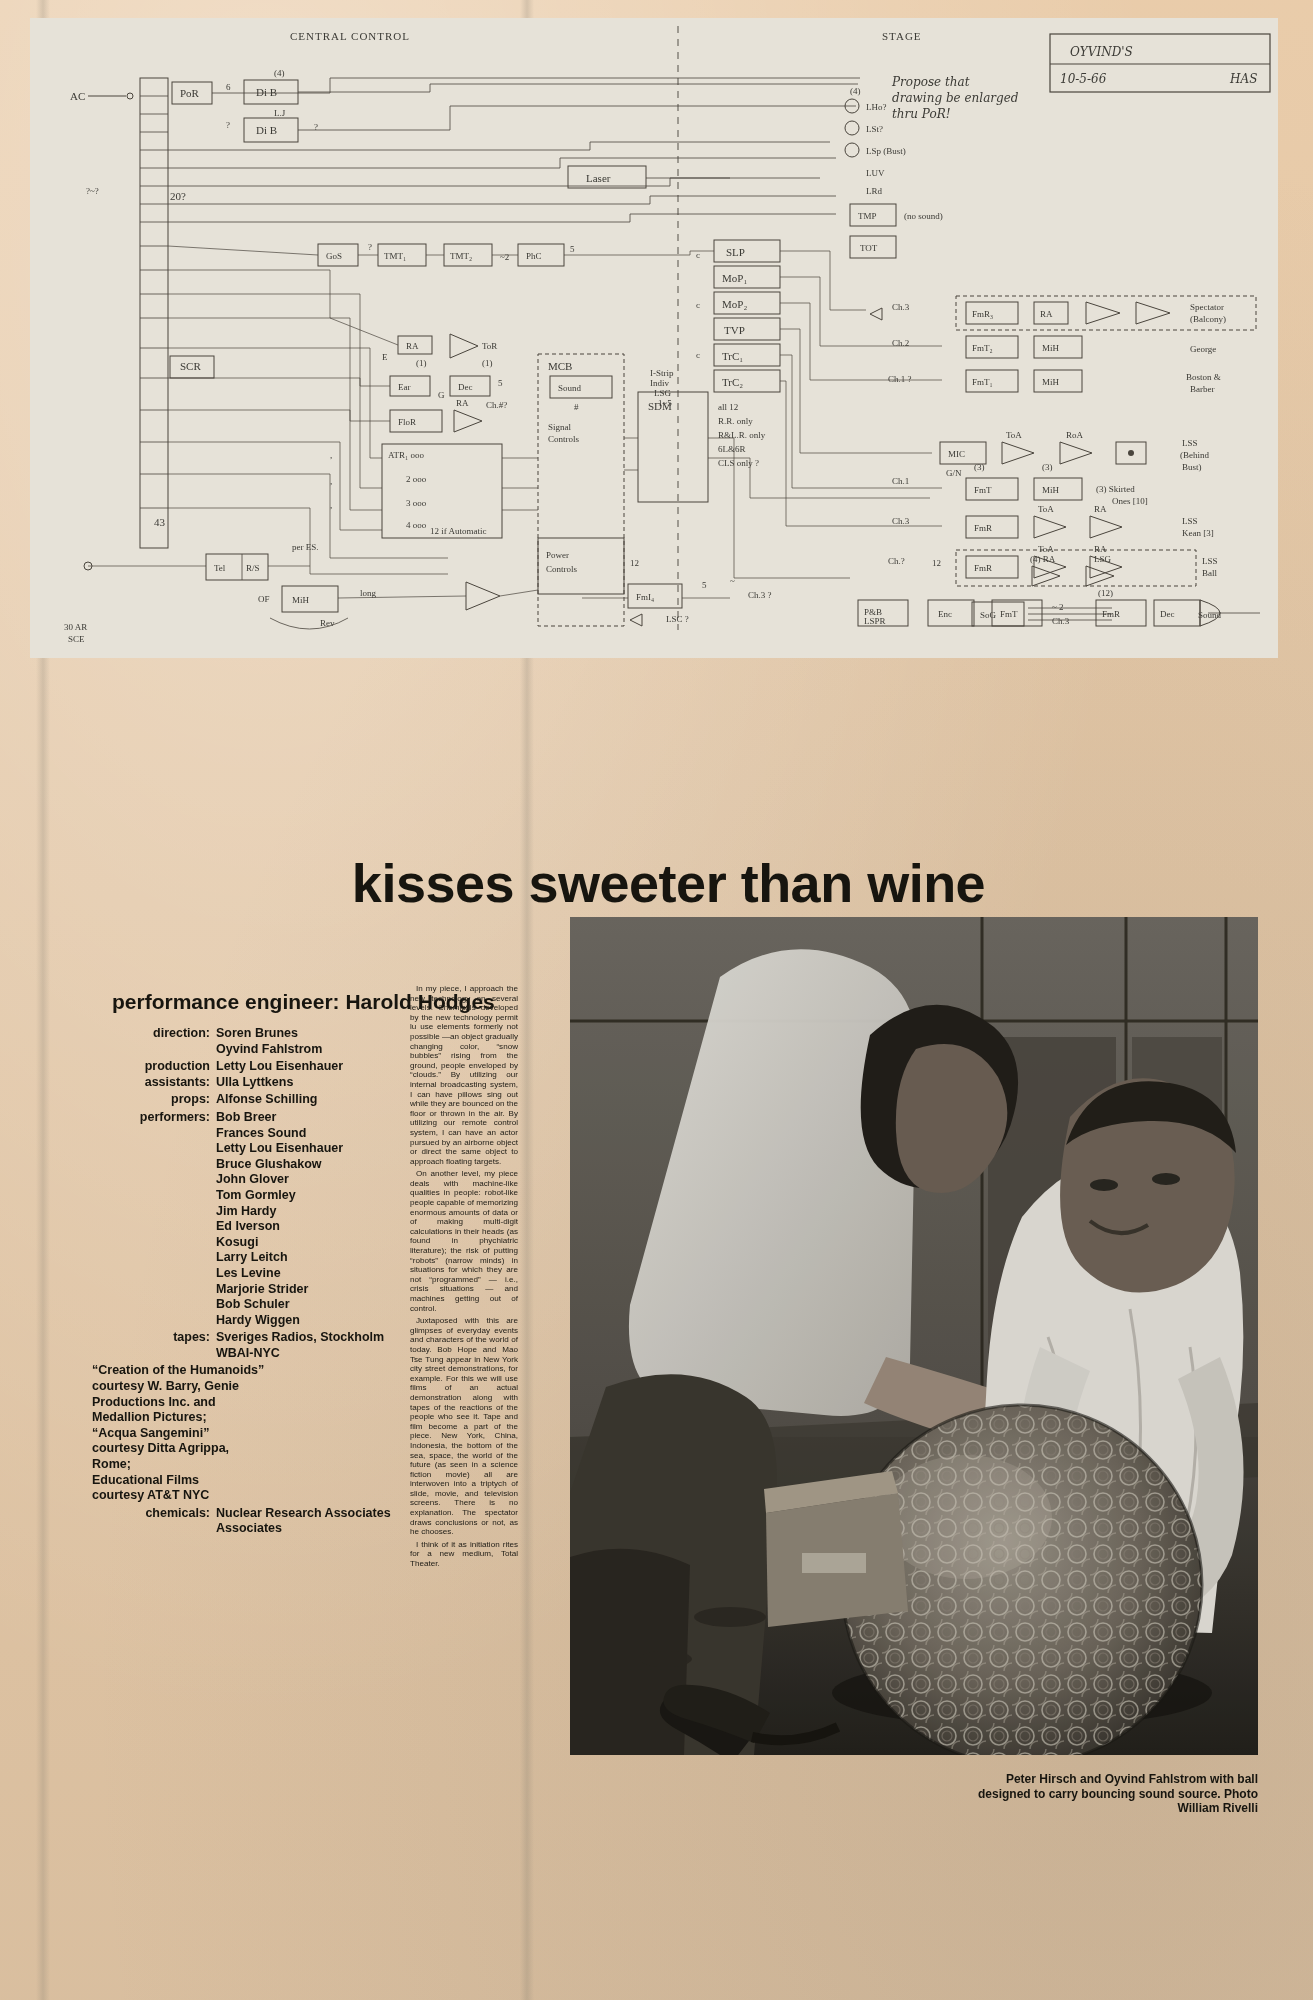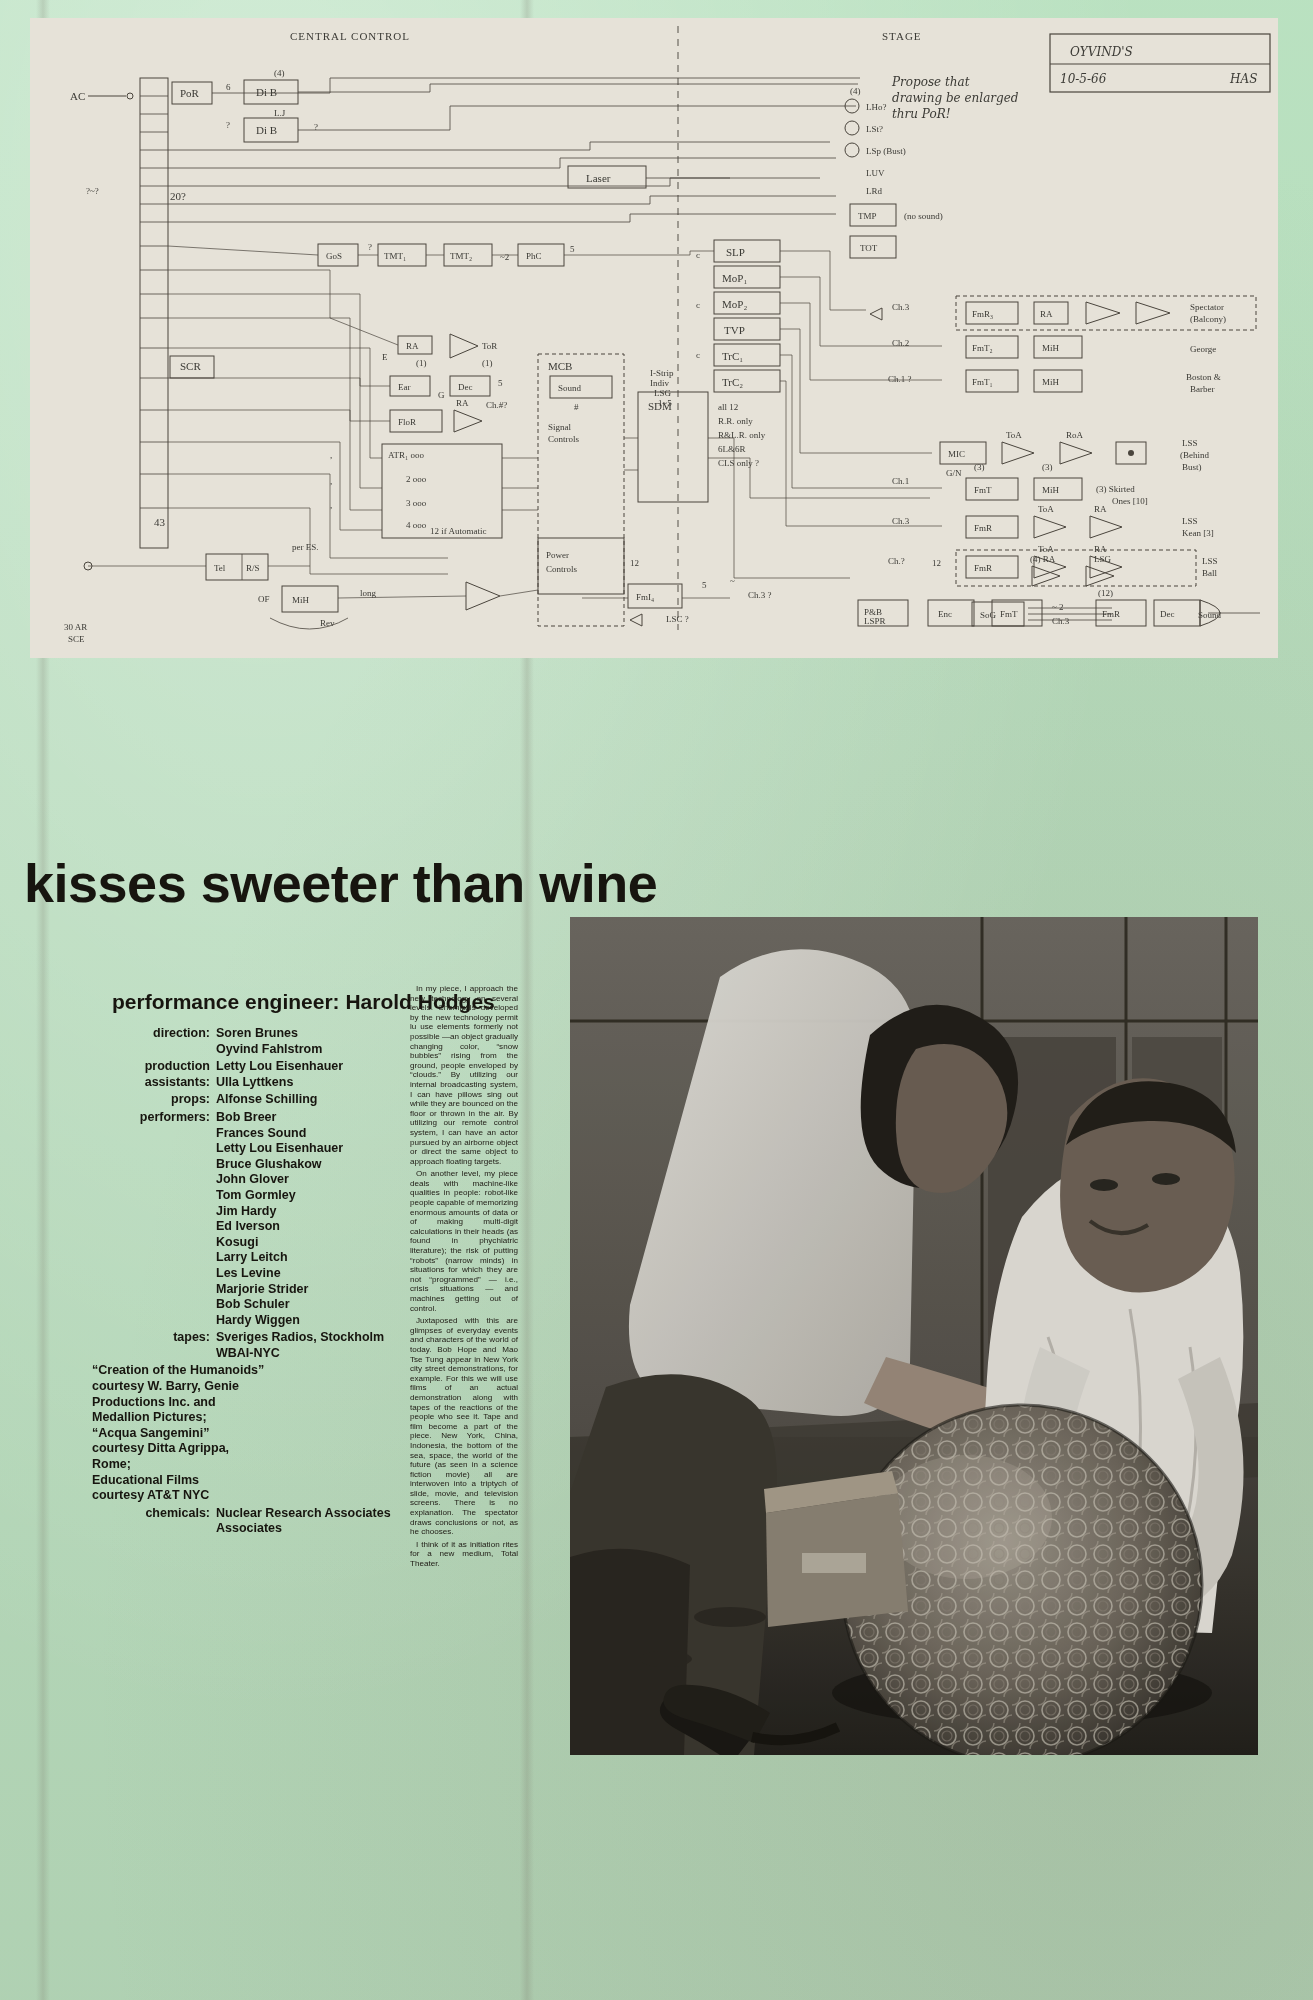--- a/index.html
+++ b/index.html
@@ -4,21 +4,21 @@
 <style>
   html, body {
     margin: 0;
     padding: 0;
     background: #b8b4ab;
   }
   .page {
     position: relative;
     width: 1313px;
     height: 2000px;
-    background: #86efac;
+    background: #fdba74;
     overflow: hidden;
     font-family: "Liberation Sans", sans-serif;
     color: #1a1a1a;
   }
   
   .paper-grain {
     position: absolute;
     inset: 0;
     background:
       radial-gradient(ellipse at 20% 10%, rgba(255,255,255,0.35), rgba(255,255,255,0) 60%),
@@ -61,21 +61,21 @@
     font-size: 12px;
     fill: #3b3a35;
   }
 
   
   .title {
     position: absolute;
     left: 0;
     right: 0;
     top: 852px;
-    text-align: left;
+    text-align: center;
     font-size: 54px;
     font-weight: bold;
     letter-spacing: -0.5px;
     color: #17150f;
     padding-left: 24px;
   }
   .byline {
     position: absolute;
     left: 112px;
     top: 938px;
@@ -706,17 +706,18 @@
 
       <g fill="#2c2922" opacity="0.9">
         <ellipse cx="160" cy="700" rx="36" ry="10"></ellipse>
         <ellipse cx="96" cy="742" rx="26" ry="8"></ellipse>
       </g>
 
       <rect x="0" y="0" width="688" height="838" fill="#000" opacity="0.05"></rect>
     </svg>
   </div>
 
+  <div class="caption">Peter Hirsch and Oyvind Fahlstrom with ball designed to carry bouncing sound source. Photo William Rivelli</div>
 
   <div class="smudge">
     <div>&nbsp;</div>
   </div>
 </div>
 
 </body></html>

